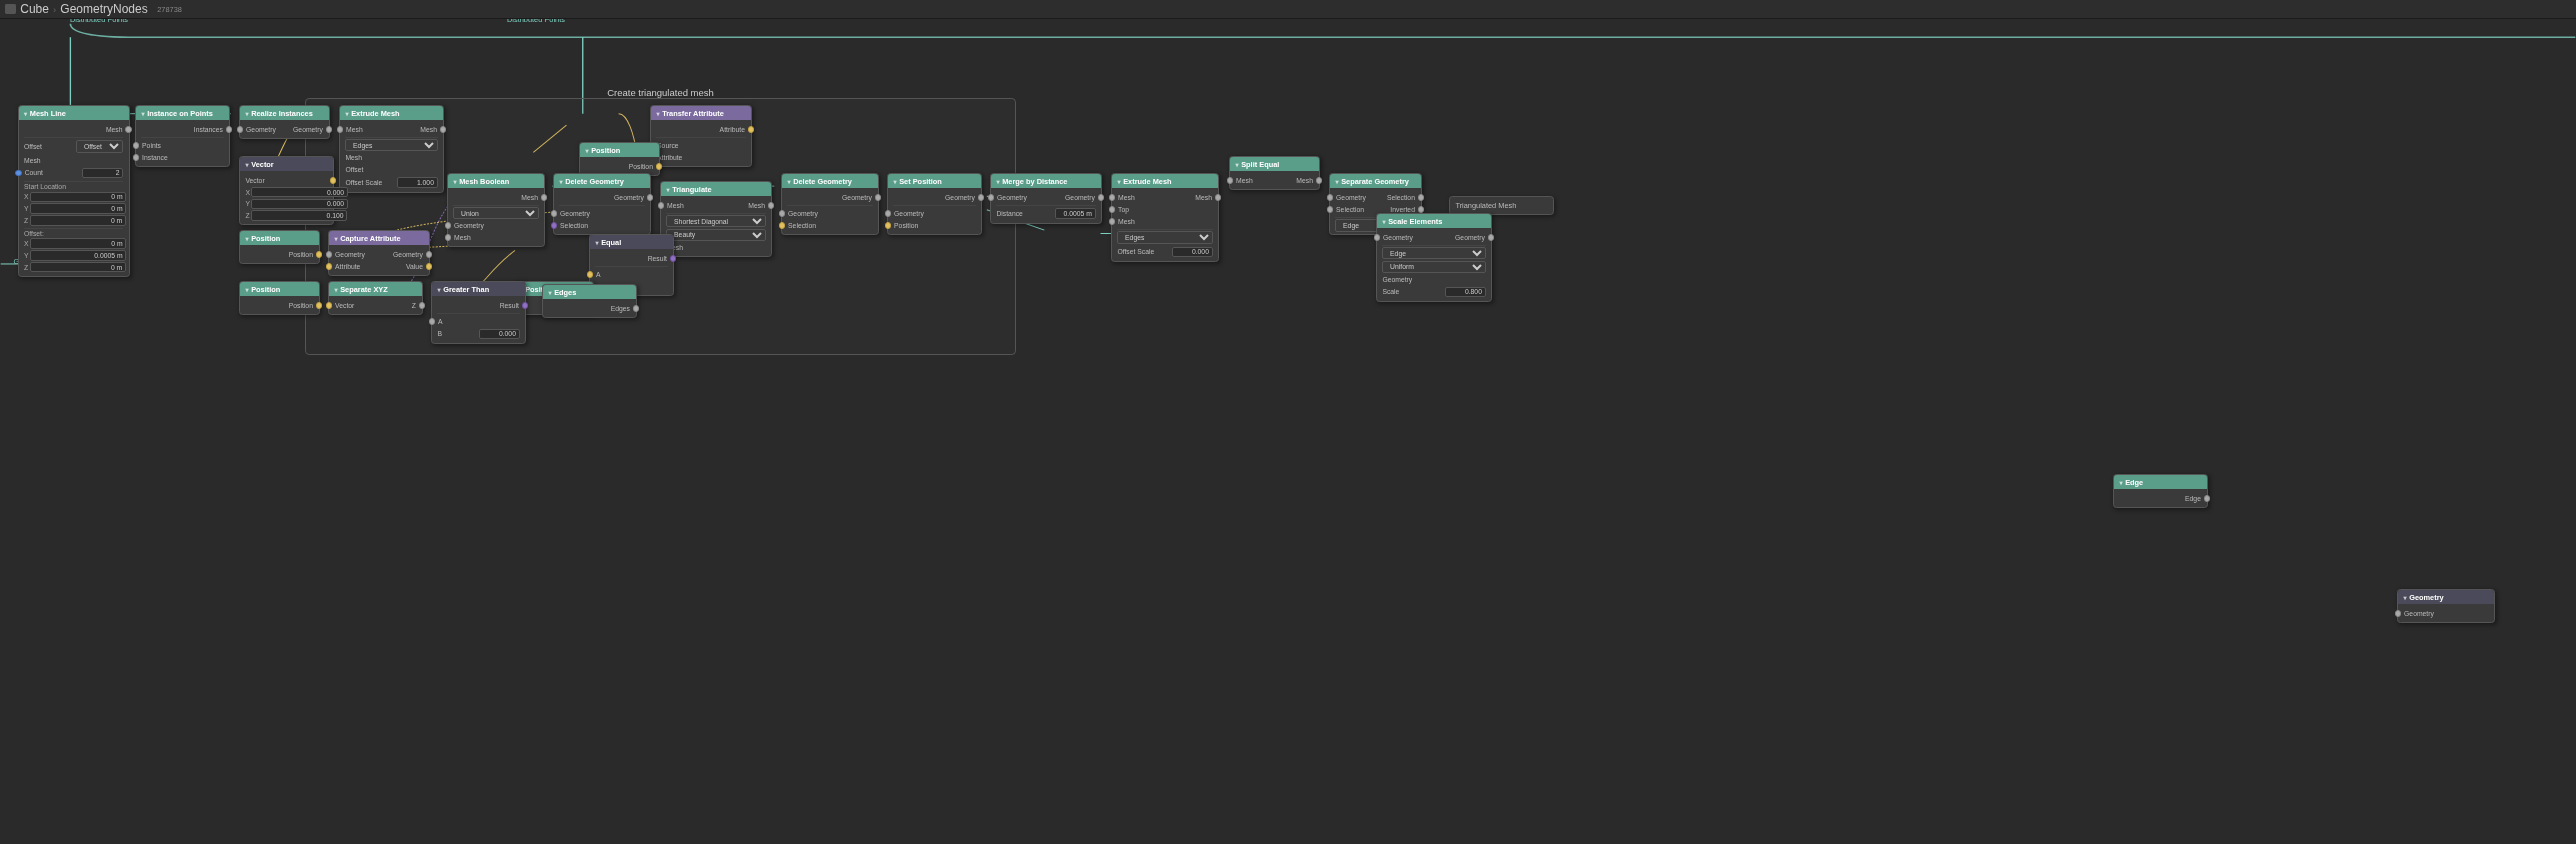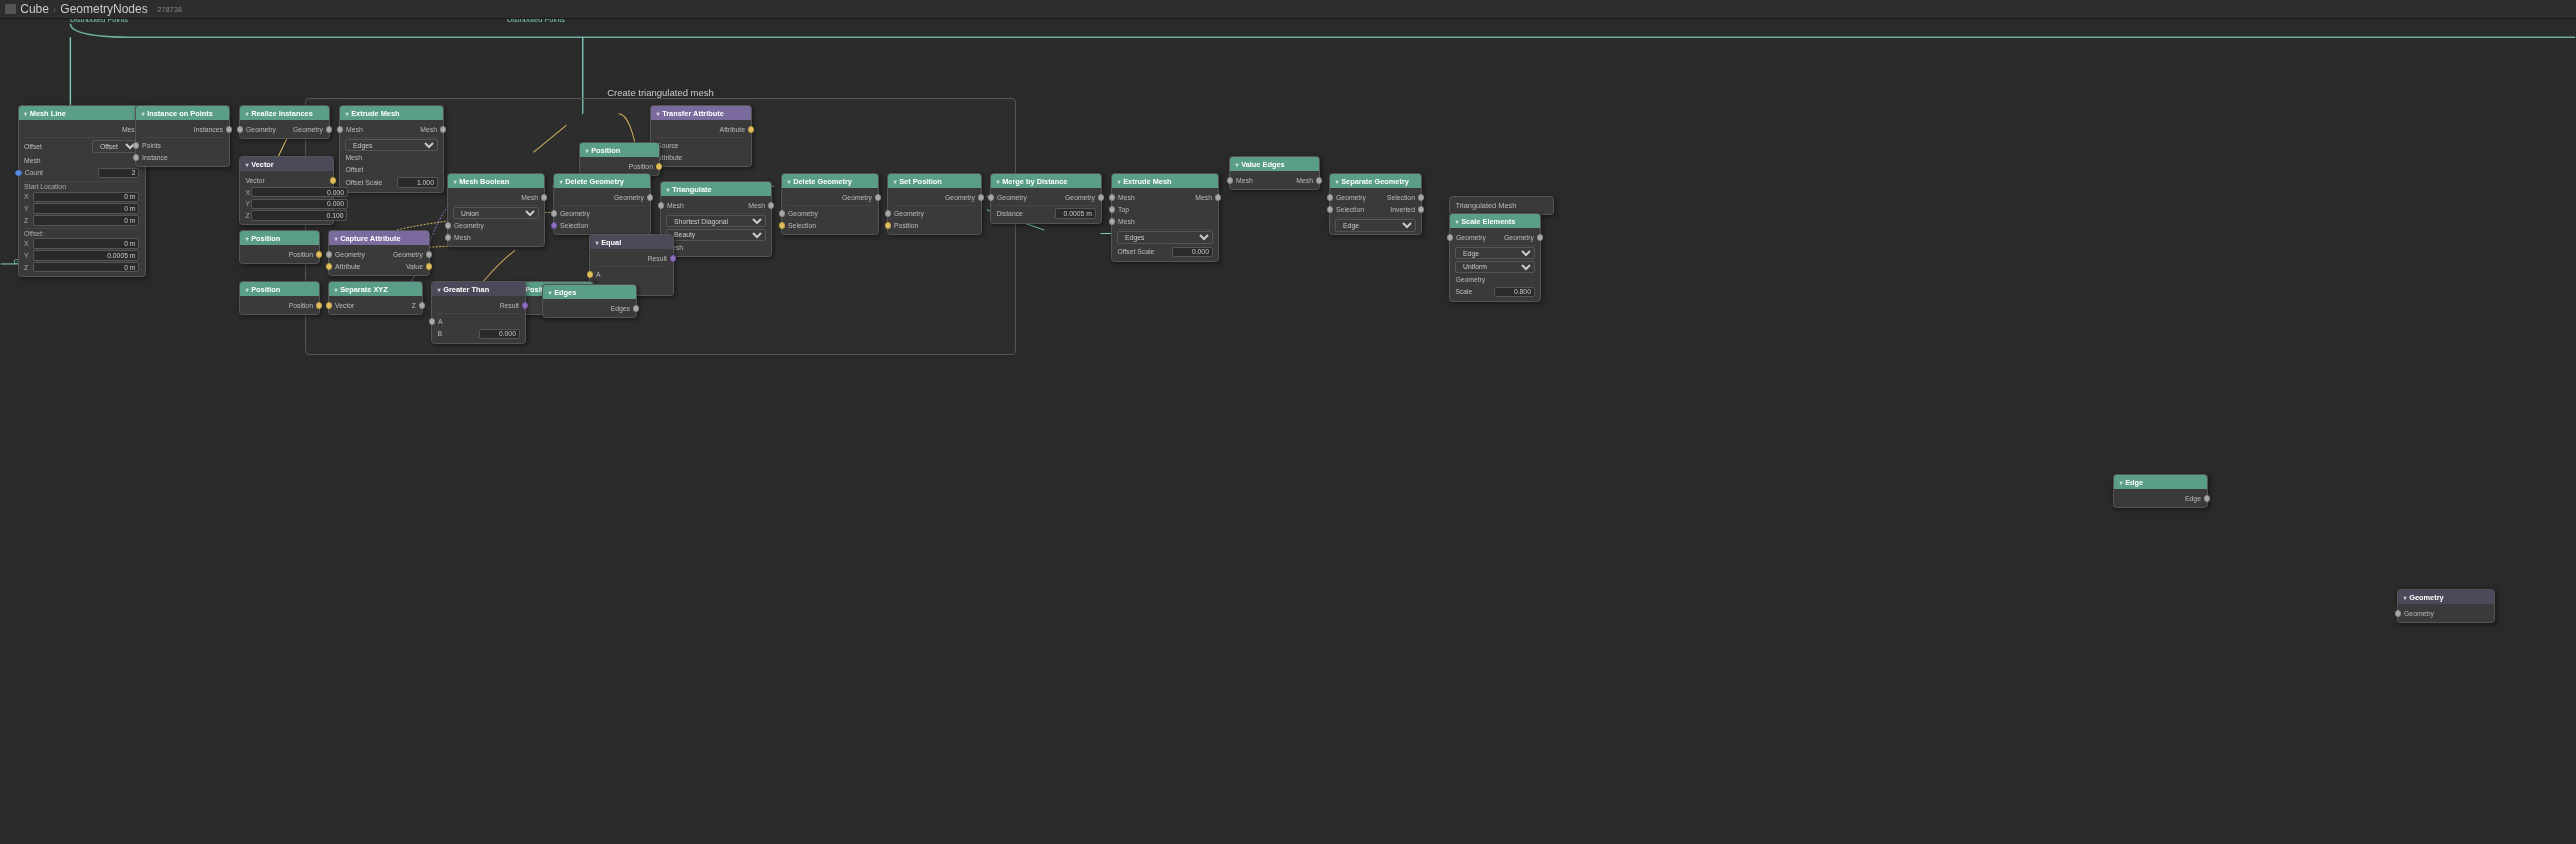--- a/index.html
+++ b/index.html
@@ -299,21 +299,21 @@
   </svg>
 
   <div class="float-label" style="left:70px; top:15px">Distributed Points</div>
   <div class="float-label" style="left:507px; top:15px">Distributed Points</div>
   <div class="float-label" style="left:13.5px; top:257px">Grid</div>
 
   <div class="frame-box" style="left:305px; top:98px; width:711px; height:257px;">
     <span class="frame-title">Create triangulated mesh</span>
   </div>
 
-  <div class="node" style="left:17.6px; top:105px; width:128px;">
+  <div class="node" style="left:17.6px; top:105px; width:112px;">
     <div class="node-header green">
       <span class="node-header-arrow">▾</span>
       <span>Mesh Line</span>
     </div>
     <div class="node-body">
       <div class="node-row">
         <span class="node-label"></span>
         <span class="node-label right-align">Mesh</span>
         <span class="socket right gray"></span>
       </div>
@@ -645,21 +645,21 @@
       <div class="node-row" style="margin-top:1.4px">
         <span class="node-label">Offset Scale</span>
         <input class="node-input" value="0.000" style="">
       </div>
     </div>
   </div>
 
   <div class="node" style="left:1229px; top:156px; width:91px;">
     <div class="node-header green">
       <span class="node-header-arrow">▾</span>
-      <span>Value Edges</span>
+      <span>Split Equal</span>
     </div>
     <div class="node-body">
       <div class="node-row">
         <span class="socket left gray"></span>
         <span class="node-label">Mesh</span>
         <span class="node-label right-align">Mesh</span>
         <span class="socket right gray"></span>
       </div>
     </div>
   </div>
@@ -686,21 +686,21 @@
       <select class="node-select"><option>Edge</option></select>
     </div>
   </div>
 
   <div class="node" style="left:1449px; top:196px; width:105px;">
     <div class="node-body" style="padding: 4.1px 5.4px;">
       <span style="color:#bbb; font-size:7.4px;">Triangulated Mesh</span>
     </div>
   </div>
 
-  <div class="node" style="left:1449px; top:213px; width:92px;">
+  <div class="node" style="left:1376px; top:213px; width:116px;">
     <div class="node-header green">
       <span class="node-header-arrow">▾</span>
       <span>Scale Elements</span>
     </div>
     <div class="node-body">
       <div class="node-row">
         <span class="socket left gray"></span>
         <span class="node-label">Geometry</span>
         <span class="node-label right-align">Geometry</span>
         <span class="socket right gray"></span>

